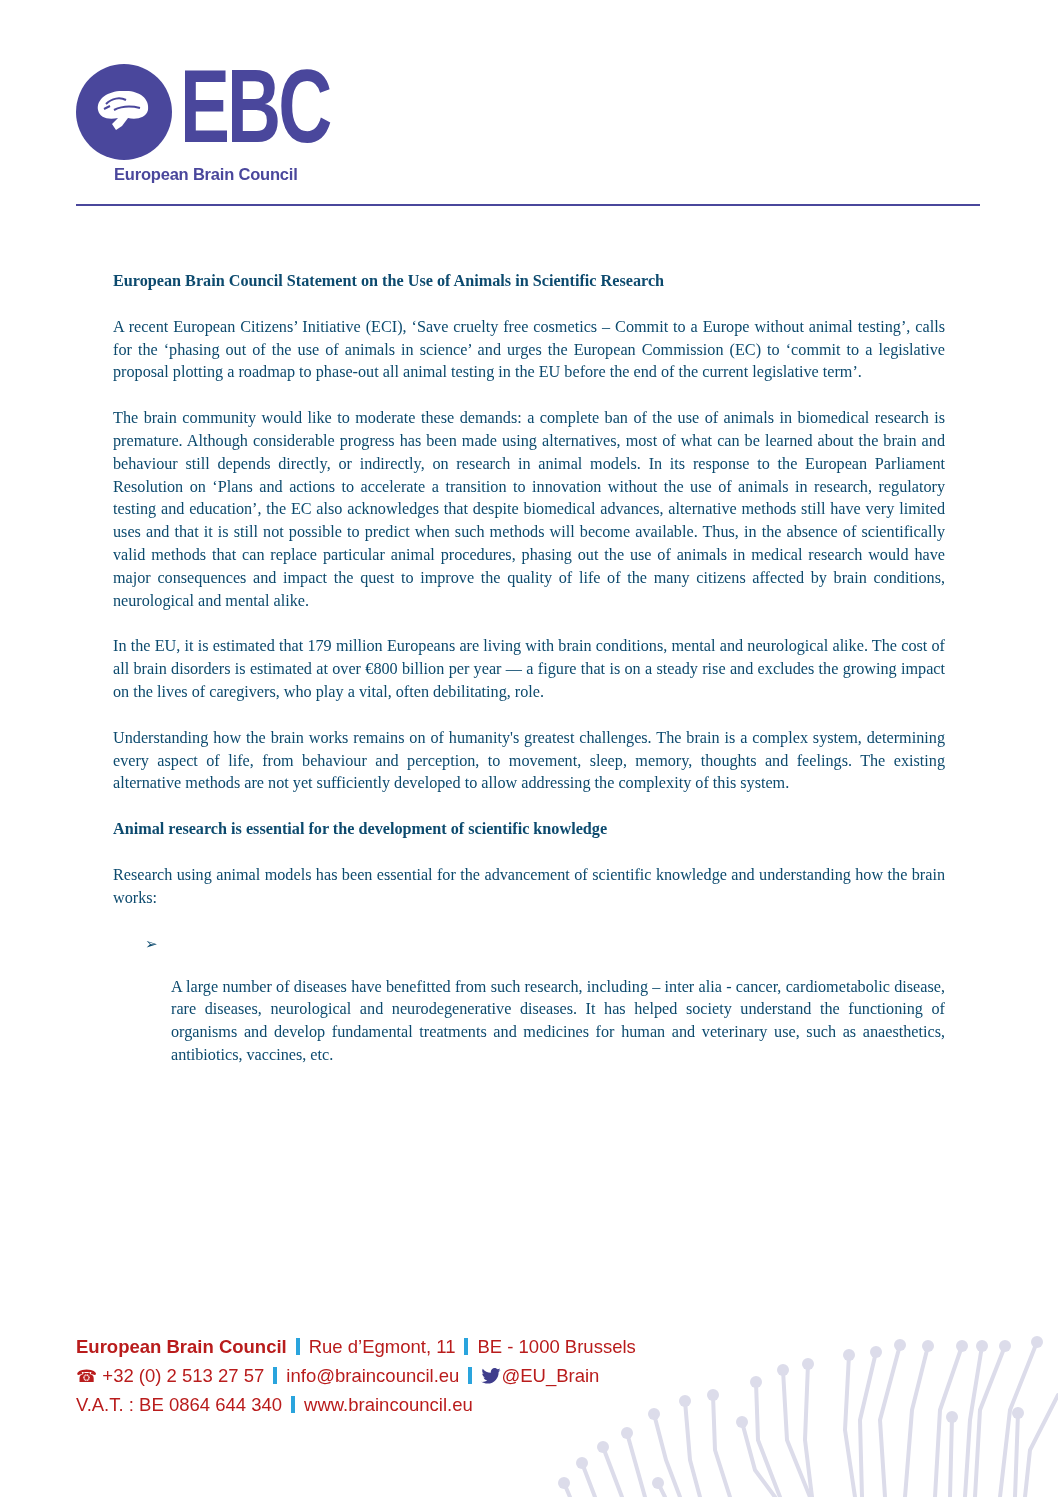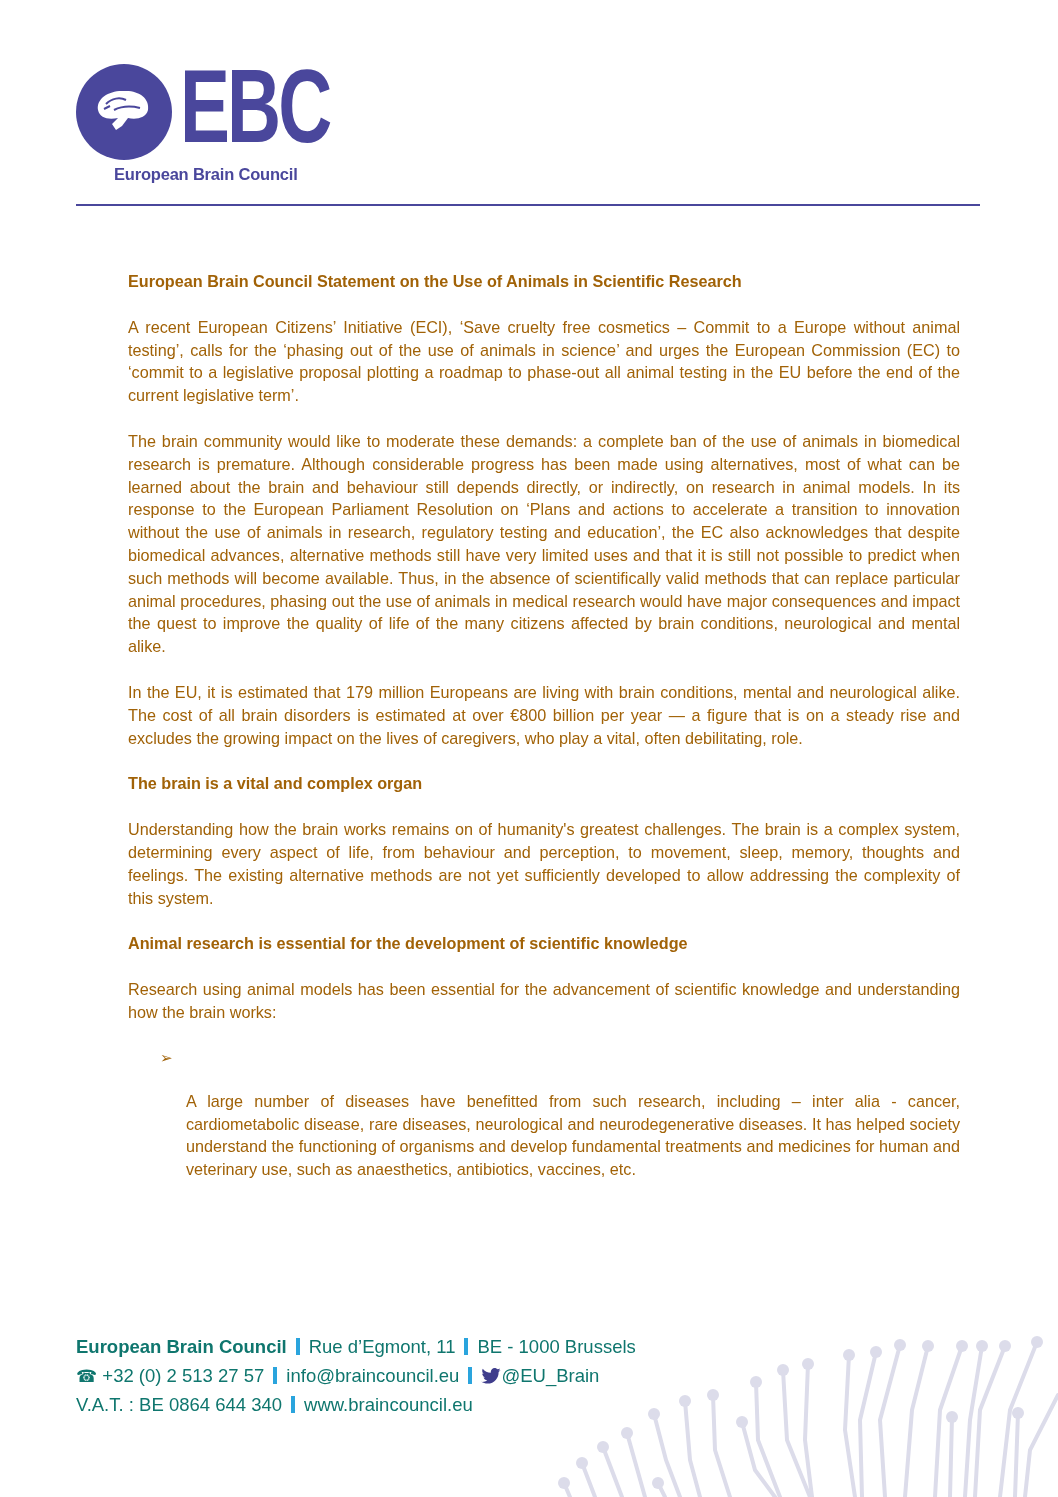--- a/index.html
+++ b/index.html
@@ -5,32 +5,32 @@
   html, body { margin: 0; padding: 0; background: #ffffff; }
   body { width: 1058px; height: 1497px; position: relative; overflow: hidden;
          font-family: "Liberation Sans", sans-serif; color: #111; }
   .logo { position: absolute; left: 76px; top: 62px; width: 220px; height: 130px; text-align: right; }
   .logo-circle { position: absolute; left: 0; top: 2px; width: 96px; height: 96px; border-radius: 50%; background: #4a479c; }
   .logo-letters { position: absolute; left: 104px; top: -8px; font-family: "Liberation Sans Narrow", "Liberation Sans", sans-serif;
                   font-weight: bold; font-size: 104px; letter-spacing: -4px; color: #4a479c; transform: scaleX(0.72); transform-origin: left top; line-height: 1; }
   .logo-sub { position: absolute; left: 38px; top: 103px; font-size: 16.5px; font-weight: bold; color: #4a479c; white-space: nowrap; letter-spacing: -0.2px; }
   .rule { position: absolute; left: 76px; top: 204px; width: 904px; height: 2px; background: #4a479c; }
 
-  .doc { position: absolute; left: 128px; top: 270px; width: 832px;
-         font-family: Liberation Sans, sans-serif; font-size: 16.2px; line-height: 22.8px; color: #a16207; }
+  .doc { position: absolute; left: 113px; top: 270px; width: 832px;
+         font-family: Liberation Serif, serif; font-size: 16.2px; line-height: 22.8px; color: #0c4a6e; }
   .doc p { margin: 0; text-align: justify; }
   .title { font-weight: bold; margin-bottom: 23px !important; }
   .date { font-style: italic; margin-bottom: 23px !important; }
   .para { margin-bottom: 23px !important; }
   .heading { font-weight: bold; margin-bottom: 23px !important; }
   .bullet { display: flex; margin-left: 32px; margin-top: 0; }
   .bullet-mark { width: 26px; flex: none; font-size: 15px; }
   .bullet-text { text-align: justify; flex: 1; margin-top: 43px; }
 
-  .footer { position: absolute; left: 76px; top: 1333px; font-size: 18.5px; line-height: 28.5px; color: #0f766e; white-space: nowrap; }
+  .footer { position: absolute; left: 76px; top: 1333px; font-size: 18.5px; line-height: 28.5px; color: #b91c1c; white-space: nowrap; }
   .footer .bold { font-weight: bold; }
   .sep { display: inline-block; width: 4px; height: 17px; background: #2aa4dd; margin: 0 9px; vertical-align: -2px; }
   .phone-icon, .twitter-icon { display: inline-block; font-size: 17px; }
   .twitter-icon { color: #3f3d8c; }
   .deco { position: absolute; left: 540px; top: 1300px; width: 518px; height: 197px; }
 </style>
 </head>
 <body>
 
 <div class="logo">
@@ -43,21 +43,20 @@
   <div class="logo-letters">EBC</div>
   <div class="logo-sub">European Brain Council</div>
 </div>
 <div class="rule"></div>
 
 <div class="doc">
   <p class="title">European Brain Council Statement on the Use of Animals in Scientific Research</p>
   <p class="para">A recent European Citizens’ Initiative (ECI), ‘Save cruelty free cosmetics – Commit to a Europe without animal testing’, calls for the ‘phasing out of the use of animals in science’ and urges the European Commission (EC) to ‘commit to a legislative proposal plotting a roadmap to phase-out all animal testing in the EU before the end of the current legislative term’.</p>
   <p class="para">The brain community would like to moderate these demands: a complete ban of the use of animals in biomedical research is premature.  Although considerable progress has been made using alternatives, most of what can be learned about the brain and behaviour still depends directly, or indirectly, on research in animal models. In its response to the European Parliament Resolution  on ‘Plans and actions to accelerate a transition to innovation without the use of animals in research, regulatory testing and education’, the EC also acknowledges that despite biomedical advances, alternative methods still have very limited uses and that it is still not possible to predict when such methods will become available.   Thus, in the absence of scientifically valid methods that can replace particular animal procedures, phasing out the use of animals in medical research would have major consequences and impact the quest to improve the quality of life of the many citizens affected by brain conditions, neurological and mental alike.</p>
   <p class="para">In the EU, it is estimated that 179 million Europeans are living with brain conditions, mental and neurological alike. The cost of all brain disorders is estimated at over €800 billion per year  — a figure that is on a steady rise and excludes the growing impact on the lives of caregivers, who play a vital, often debilitating, role.</p>
-  <p class="heading">The brain is a vital and complex organ</p>
   <p class="para">Understanding how the brain works remains on of humanity's greatest challenges. The brain is a complex system, determining every aspect of life, from behaviour and perception, to movement, sleep, memory, thoughts and feelings. The existing alternative methods are not yet sufficiently developed to allow addressing the complexity of this system.</p>
   <p class="heading">Animal research is essential for the development of scientific knowledge</p>
   <p class="para">Research using animal models has been essential for the advancement of scientific knowledge and understanding how the brain works:</p>
   <div class="bullet">
     <span class="bullet-mark">➢</span>
     <span class="bullet-text">A large number of diseases have benefitted from such research, including – inter alia - cancer, cardiometabolic disease, rare diseases, neurological and neurodegenerative diseases. It has helped society understand the functioning of organisms and develop fundamental treatments and medicines for human and veterinary use, such as anaesthetics, antibiotics, vaccines, etc.</span>
   </div>
 </div>
 
 <div class="footer">

